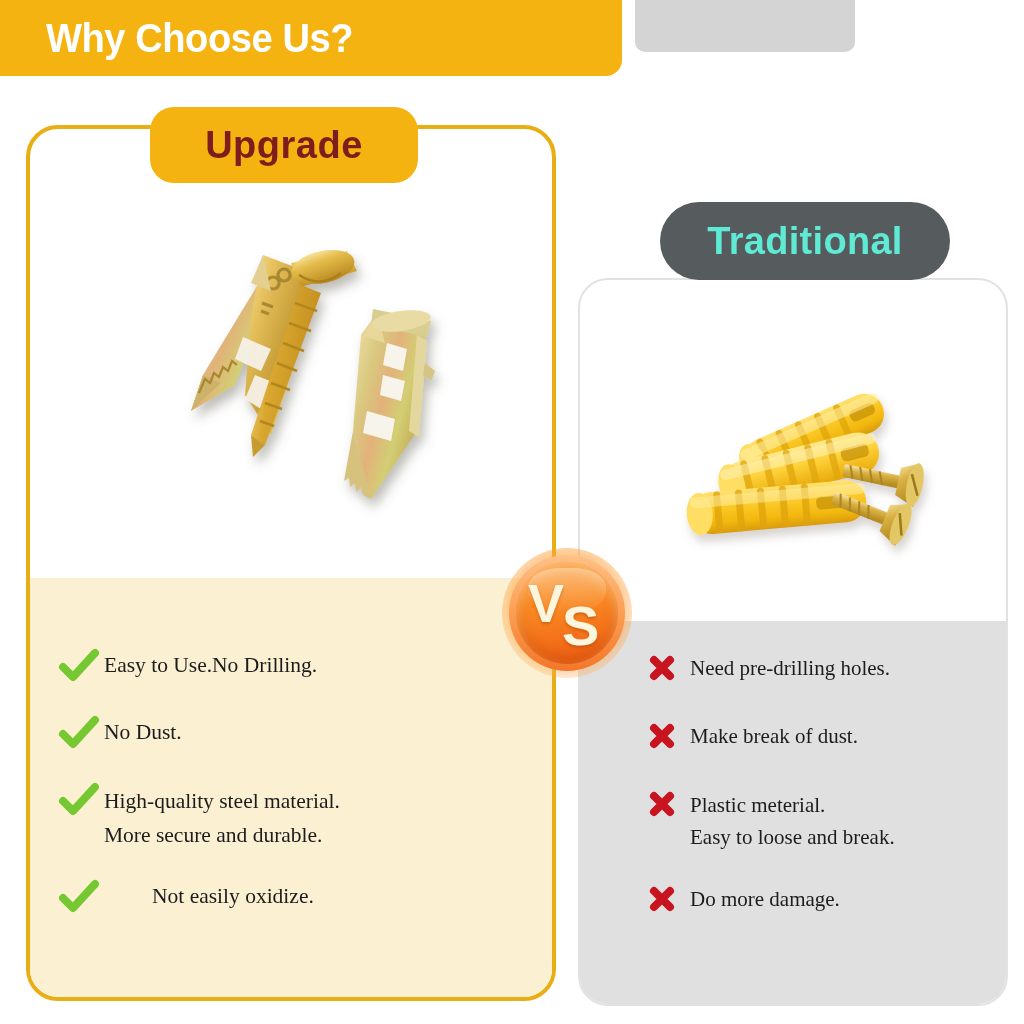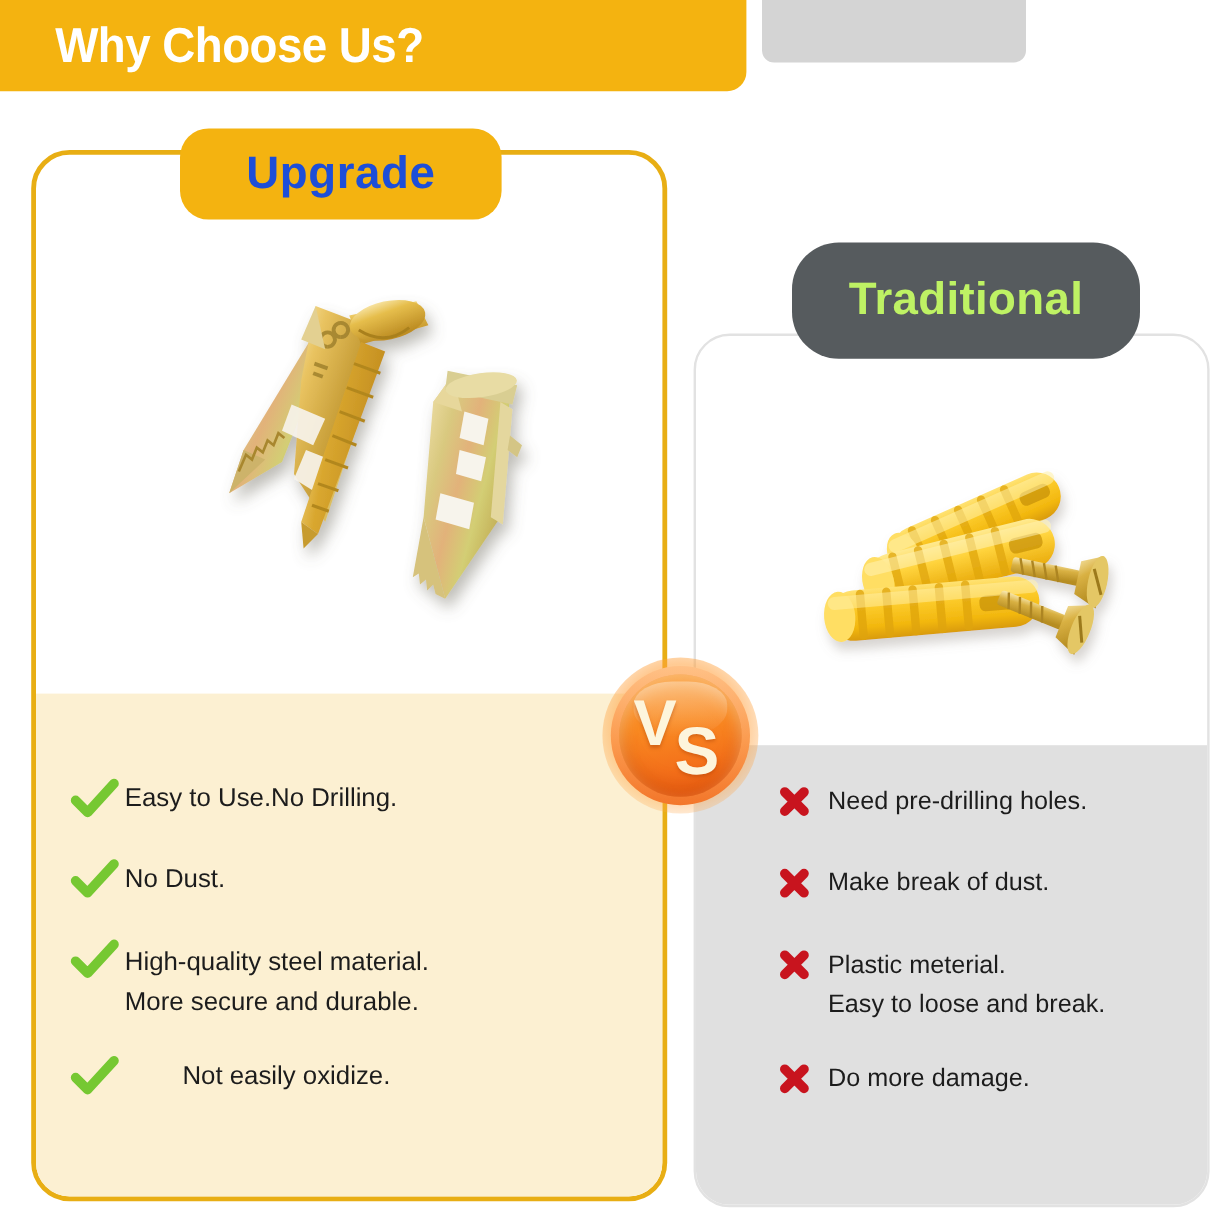--- a/index.html
+++ b/index.html
@@ -65,27 +65,27 @@
   
   .pill{
     position:absolute;
     display:flex;align-items:center;justify-content:center;
     font-weight:bold;
     white-space:nowrap;
   }
   .pill-upgrade{
     left:150px;top:107px;width:268px;height:76px;
     background:#F4B310;border-radius:24px;
-    color:#1d4ed8;font-size:38px;
+    color:#7f1d1d;font-size:38px;
     letter-spacing:0.5px;
   }
   .pill-traditional{
-    left:660px;top:202px;width:290px;height:97px;
+    left:660px;top:202px;width:290px;height:78px;
     background:#565B5E;border-radius:39px;
-    color:#bef264;font-size:38px;
+    color:#5eead4;font-size:38px;
     letter-spacing:0.3px;
   }
 
   
   .product-img{position:absolute;}
 
   .anchors-metal{left:95px;top:225px;width:380px;height:320px;}
   .plastic-plugs{left:620px;top:330px;width:350px;height:240px;}
 
   
@@ -136,20 +136,21 @@
 
   .check-icon{display:block;}
   .cross-icon{display:block;margin-top:4px;}
 
   .feature-text{
     color:#1C1C1C;
     font-size:21.5px;
     line-height:30px;
     padding-top:2px;
     white-space:pre-line;
+    font-family:Liberation Serif, serif;
   }
   .list-right .feature-text{font-size:21px;padding-top:3px;}
 
   
   .list-left .row-3 .feature-text{line-height:34px;}
   .list-right .row-3 .feature-text{line-height:32px;}
   .list-left .row-4{margin-top:14px;gap:48px;}
   .list-right .row-4{margin-top:10px;}
 </style>
 </head>

